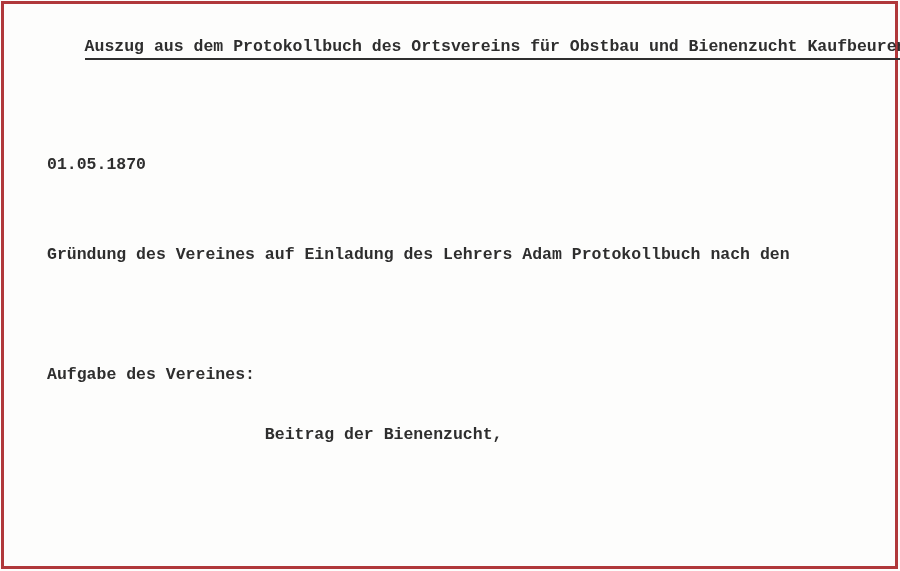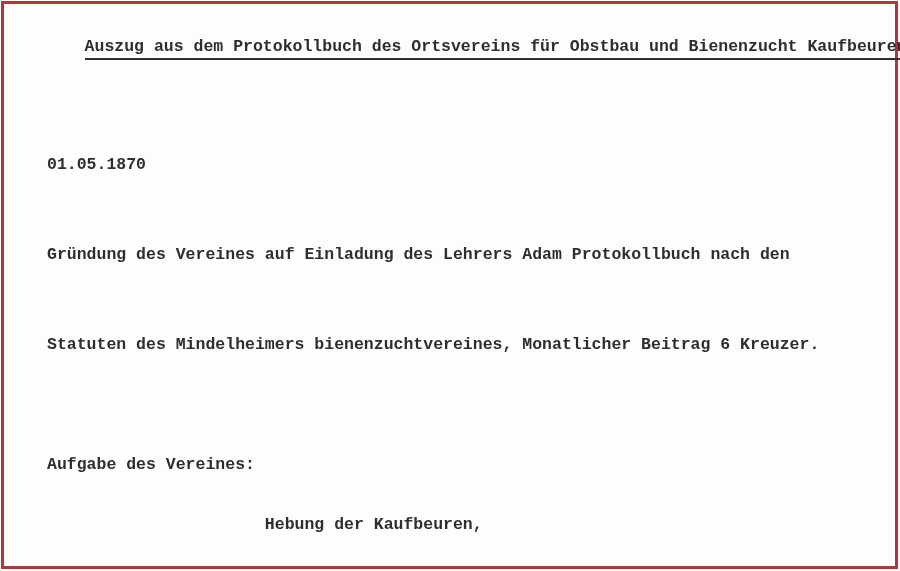--- a/index.html
+++ b/index.html
@@ -54,26 +54,25 @@
 <div class="page">
   <div class="border-frame"></div>
 
   <div class="title-line">
     <span class="underlined">Auszug aus dem Protokollbuch des Ortsvereins für Obstbau und Bienenzucht Kaufbeuren.</span>
   </div>
 
   <div class="body-text">
     <div class="line">01.05.1870</div>
     <div class="line">Gründung des Vereines auf Einladung des Lehrers Adam Protokollbuch nach den</div>
-    <div class="line">Statuten des Mindelheimers bienenzuchtvereines, Monatlicher Beitrag 6 Kreuzer.</div>
 
     <div class="tasks-row">
       <div class="tasks-label line">Aufgabe des Vereines:</div>
       <div class="tasks-col">
-        <div class="line">Hebung der Kaufbeuren,</div>
+        <div class="line">Beitrag der Bienenzucht,</div>
         
         
         
         
         
         
       </div>
     </div>
 
     

